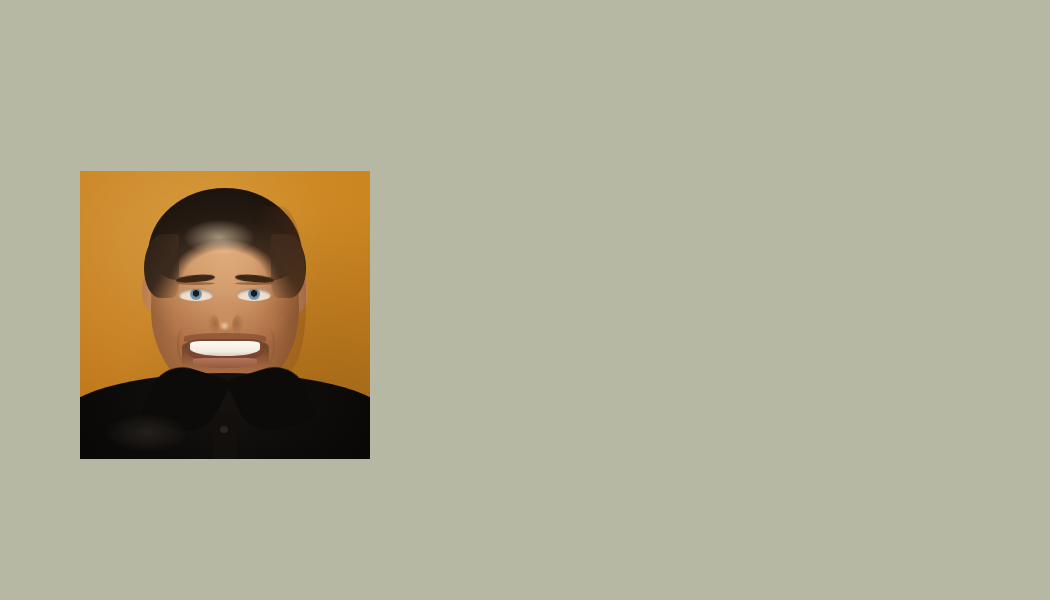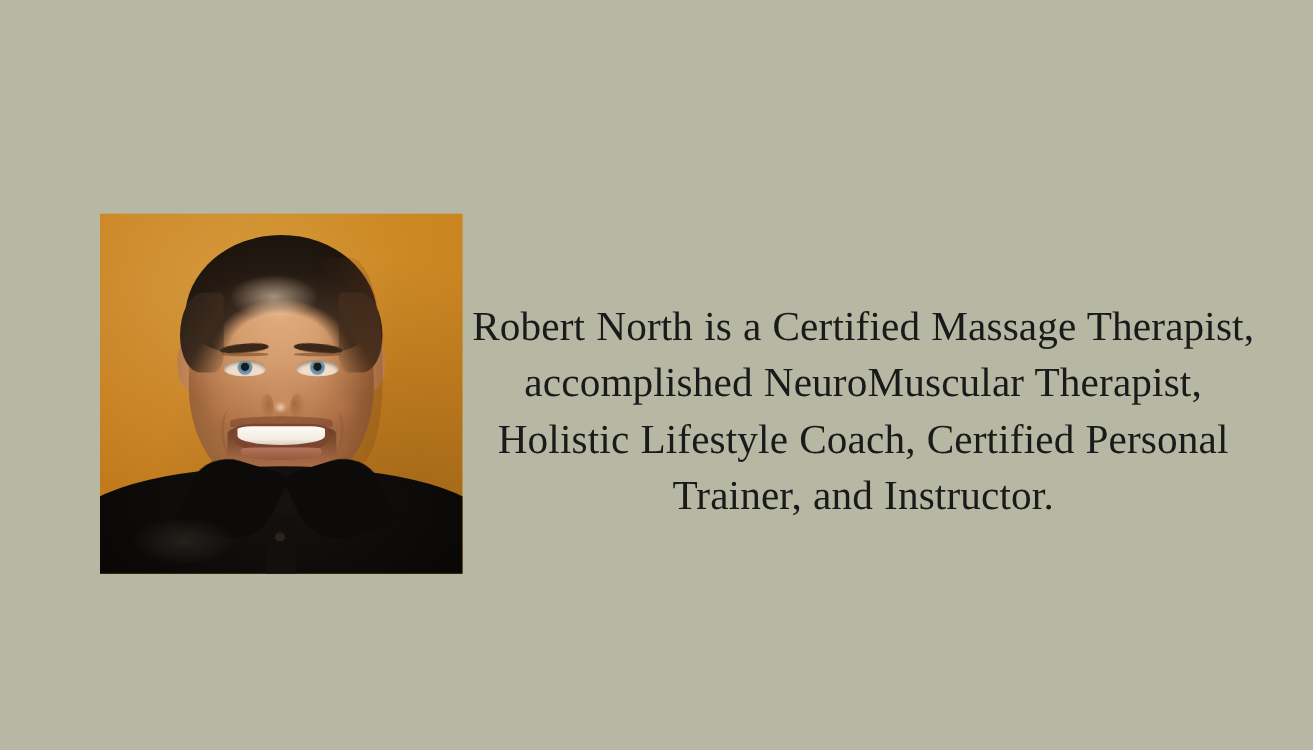--- a/index.html
+++ b/index.html
@@ -476,15 +476,14 @@
       <div class="fig" id="shirt-body"></div>
       <div class="fig" id="shirt-collar-left"></div>
       <div class="fig" id="shirt-collar-right"></div>
       <div class="fig" id="shirt-placket"></div>
       <div class="fig" id="shirt-button"></div>
       <div class="fig" id="shirt-highlight"></div>
 
     </div>
   </figure>
 
-  <p id="bio-text">Robert North is a Certified Massage Therapist, accomplished NeuroMuscular Therapist, Holistic Lifestyle Coach, Certified Personal Trainer, and Instructor.</p>
 
 </div>
 
 </body></html>

